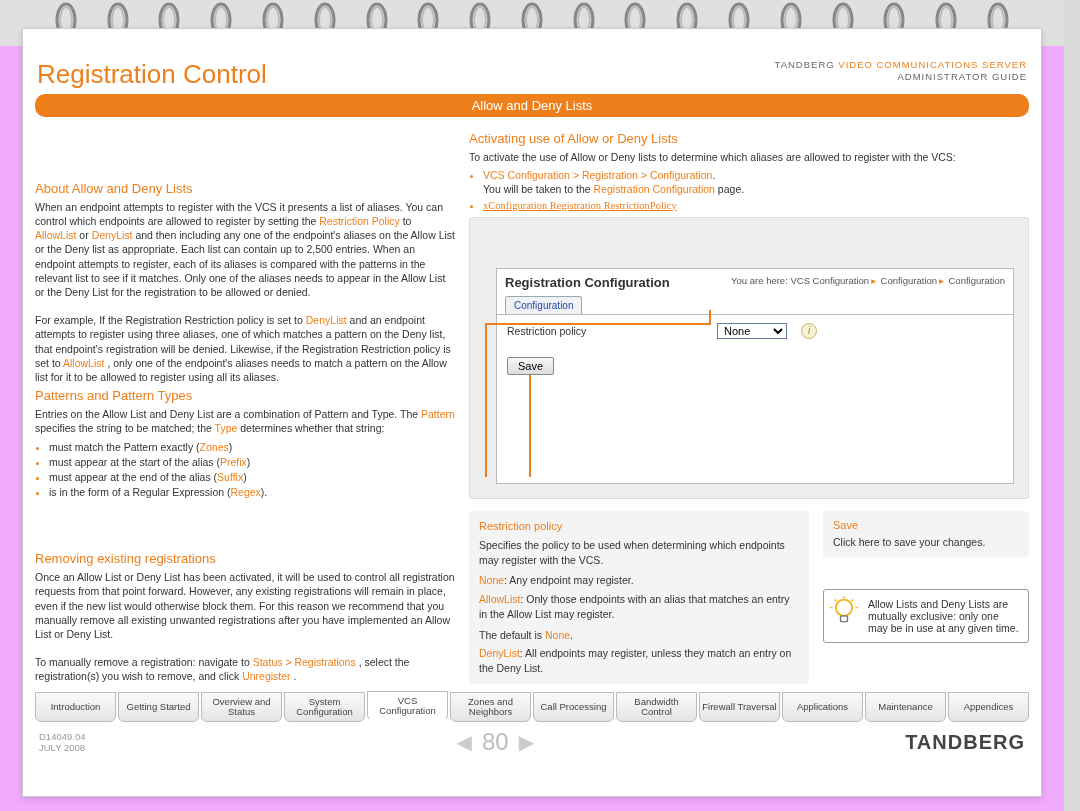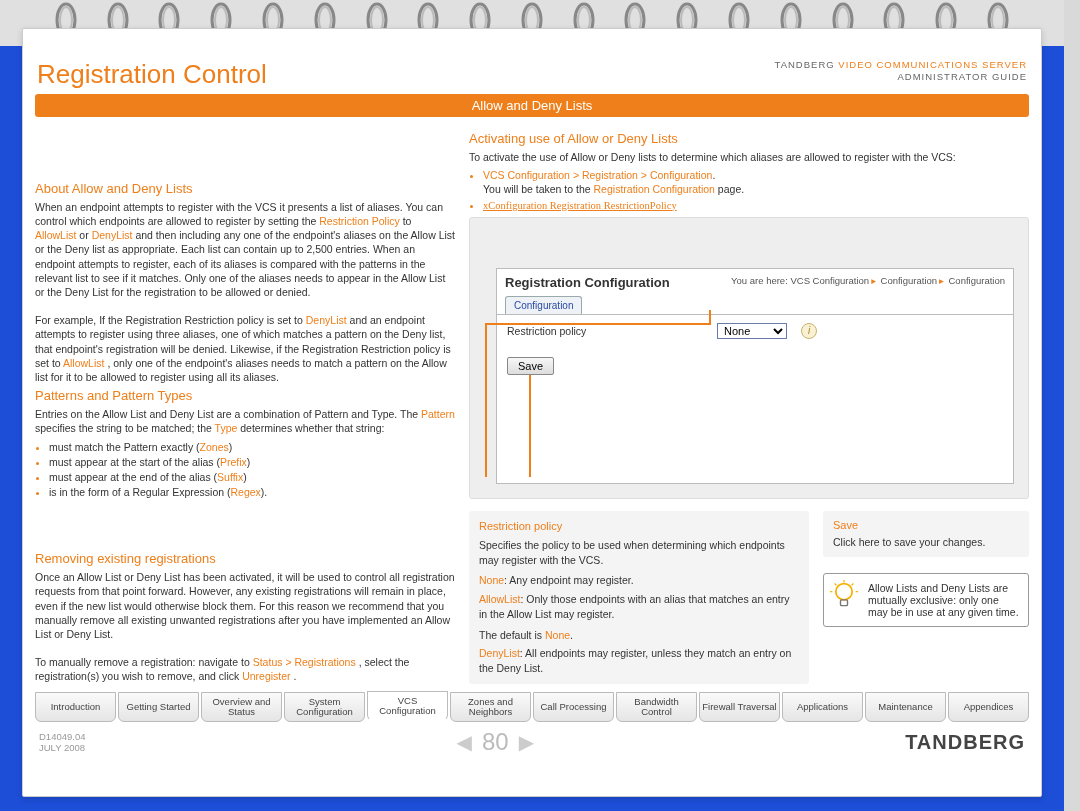--- a/index.html
+++ b/index.html
@@ -1,26 +1,26 @@
 <!DOCTYPE html>
 <html><head>
 <meta charset="utf-8">
 <style>
   html, body { margin:0; padding:0; background:#d9d9d9; font-family: Arial, Helvetica, sans-serif; font-size:11px; color:#333; }
-  .stage { width:1064px; height:811px; background:#1d4ed8; position:relative; }
+  .stage { width:1064px; height:811px; background:#f0abfc; position:relative; }
   .spiral-row { height:46px; background:#e0e0e0; position:relative; display:flex; justify-content:space-around; padding:0 40px; }
   .ring { width:30px; height:40px; position:relative; }
   .ring svg { position:absolute; top:0; left:0; }
   .sheet { position:absolute; left:22px; right:22px; top:28px; bottom:14px; background:#fff; border:1px solid #ccc; border-radius:2px; box-shadow:0 2px 6px rgba(0,0,0,0.15); }
   .inner { position:absolute; left:0; right:0; top:30px; bottom:0; padding:0 12px 8px 12px; }
   .header { display:flex; justify-content:space-between; align-items:flex-start; padding: 0 2px 4px 2px;}
   .h1 { font-size:26px; color:#ee7f1a; font-weight:normal; letter-spacing:0; }
   .meta { text-align:right; font-size:9.5px; color:#666; letter-spacing:1px; line-height:1.3; }
   .meta .vcs { color:#ee7f1a; }
-  .bar { background:#ee7f1a; color:#fff; text-align:center; font-size:13px; padding:4px 0; border-radius:3px; margin-bottom:8px; }
+  .bar { background:#ee7f1a; color:#fff; text-align:center; font-size:13px; padding:4px 0; border-radius:10px; margin-bottom:8px; }
   .cols { display:flex; gap:14px;align-items:flex-end; }
   .colL { flex:0 0 420px; }
   .colR { flex:1; }
   .sect-h { color:#ee7f1a; font-size:13px; margin:6px 0 4px 0; }
   .body { font-size:10.5px; line-height:1.35; color:#333; }
   .o { color:#ee7f1a; }
   ul.bul { padding-left:14px; margin:4px 0; }
   ul.bul li { color:#333; margin:1px 0; }
   ul.bul li::marker { color:#ee7f1a; }
   .box { background:#eee; border:1px solid #ddd; border-radius:3px; padding:10px; position:relative; height:260px; }
@@ -34,21 +34,21 @@
   .cfg-body { border-top:1px solid #bbb; margin:0; padding:8px 10px; font-size:10.5px;}
   .fld-row { display:flex; align-items:center; gap:10px; }
   .fld-row label { width:200px; color:#333; }
   select.sel { border:1px solid #6a7aaa; font-size:11px; padding:0 2px; background:#fff; color:#000;}
   .info { display:inline-flex; align-items:center; justify-content:center; width:14px; height:14px; border:1px solid #c9b36b; background:#f9f1d4; border-radius:50%; color:#a68326; font-style:italic; font-size:10px; margin-left:4px;}
   .savebtn { margin-top:18px; display:inline-block; background:linear-gradient(#f7f7f7,#ddd); border:1px solid #888; padding:2px 10px; font-size:11px; border-radius:2px; cursor:pointer;}
   .defs { display:flex; gap:14px; margin-top:12px;}
   .def-col1 { flex:0 0 320px; font-size:10.5px; line-height:1.4;}
   .def-col2 { flex:1; }
   .def-h { color:#ee7f1a; font-size:11px; margin-bottom:4px;}
-  .tip { border:1px solid #999; border-radius:3px; padding:8px 8px 8px 44px; position:relative; font-size:10.5px; margin-top:16px;}
+  .tip { border:1px solid #999; border-radius:3px; padding:8px 8px 8px 44px; position:relative; font-size:10.5px; margin-top:32px;}
   .bulb { position:absolute; left:6px; top:6px; width:28px; }
   .tabsbar { display:flex; gap:2px; margin-top:8px; }
   .navtab { flex:1; background:linear-gradient(#fafafa,#e5e5e5); border:1px solid #bbb; border-radius:0 0 6px 6px; text-align:center; font-size:9.5px; padding:4px 2px; color:#444; cursor:pointer; display:flex; align-items:center; justify-content:center; line-height:1.1;}
   .navtab.active { background:#fff; border-bottom:1px solid #fff; box-shadow:0 1px 0 #fff; position:relative; top:-1px;}
   .footer { display:flex; justify-content:space-between; align-items:center; margin-top:6px; padding:0 4px;}
   .pg { font-size:24px; color:#bbb; display:flex; align-items:center; gap:10px;}
   .pg .arrow { font-size:20px; color:#ccc; cursor:pointer;}
   .brand { font-size:20px; font-weight:bold; letter-spacing:1px; color:#444; font-family: Arial Black, Arial, sans-serif;}
   .doc { font-size:9.5px; color:#999; line-height:1.2;}
   .divider-cols .col-block { background:#f4f4f4; border-radius:3px; padding:8px 10px; }

